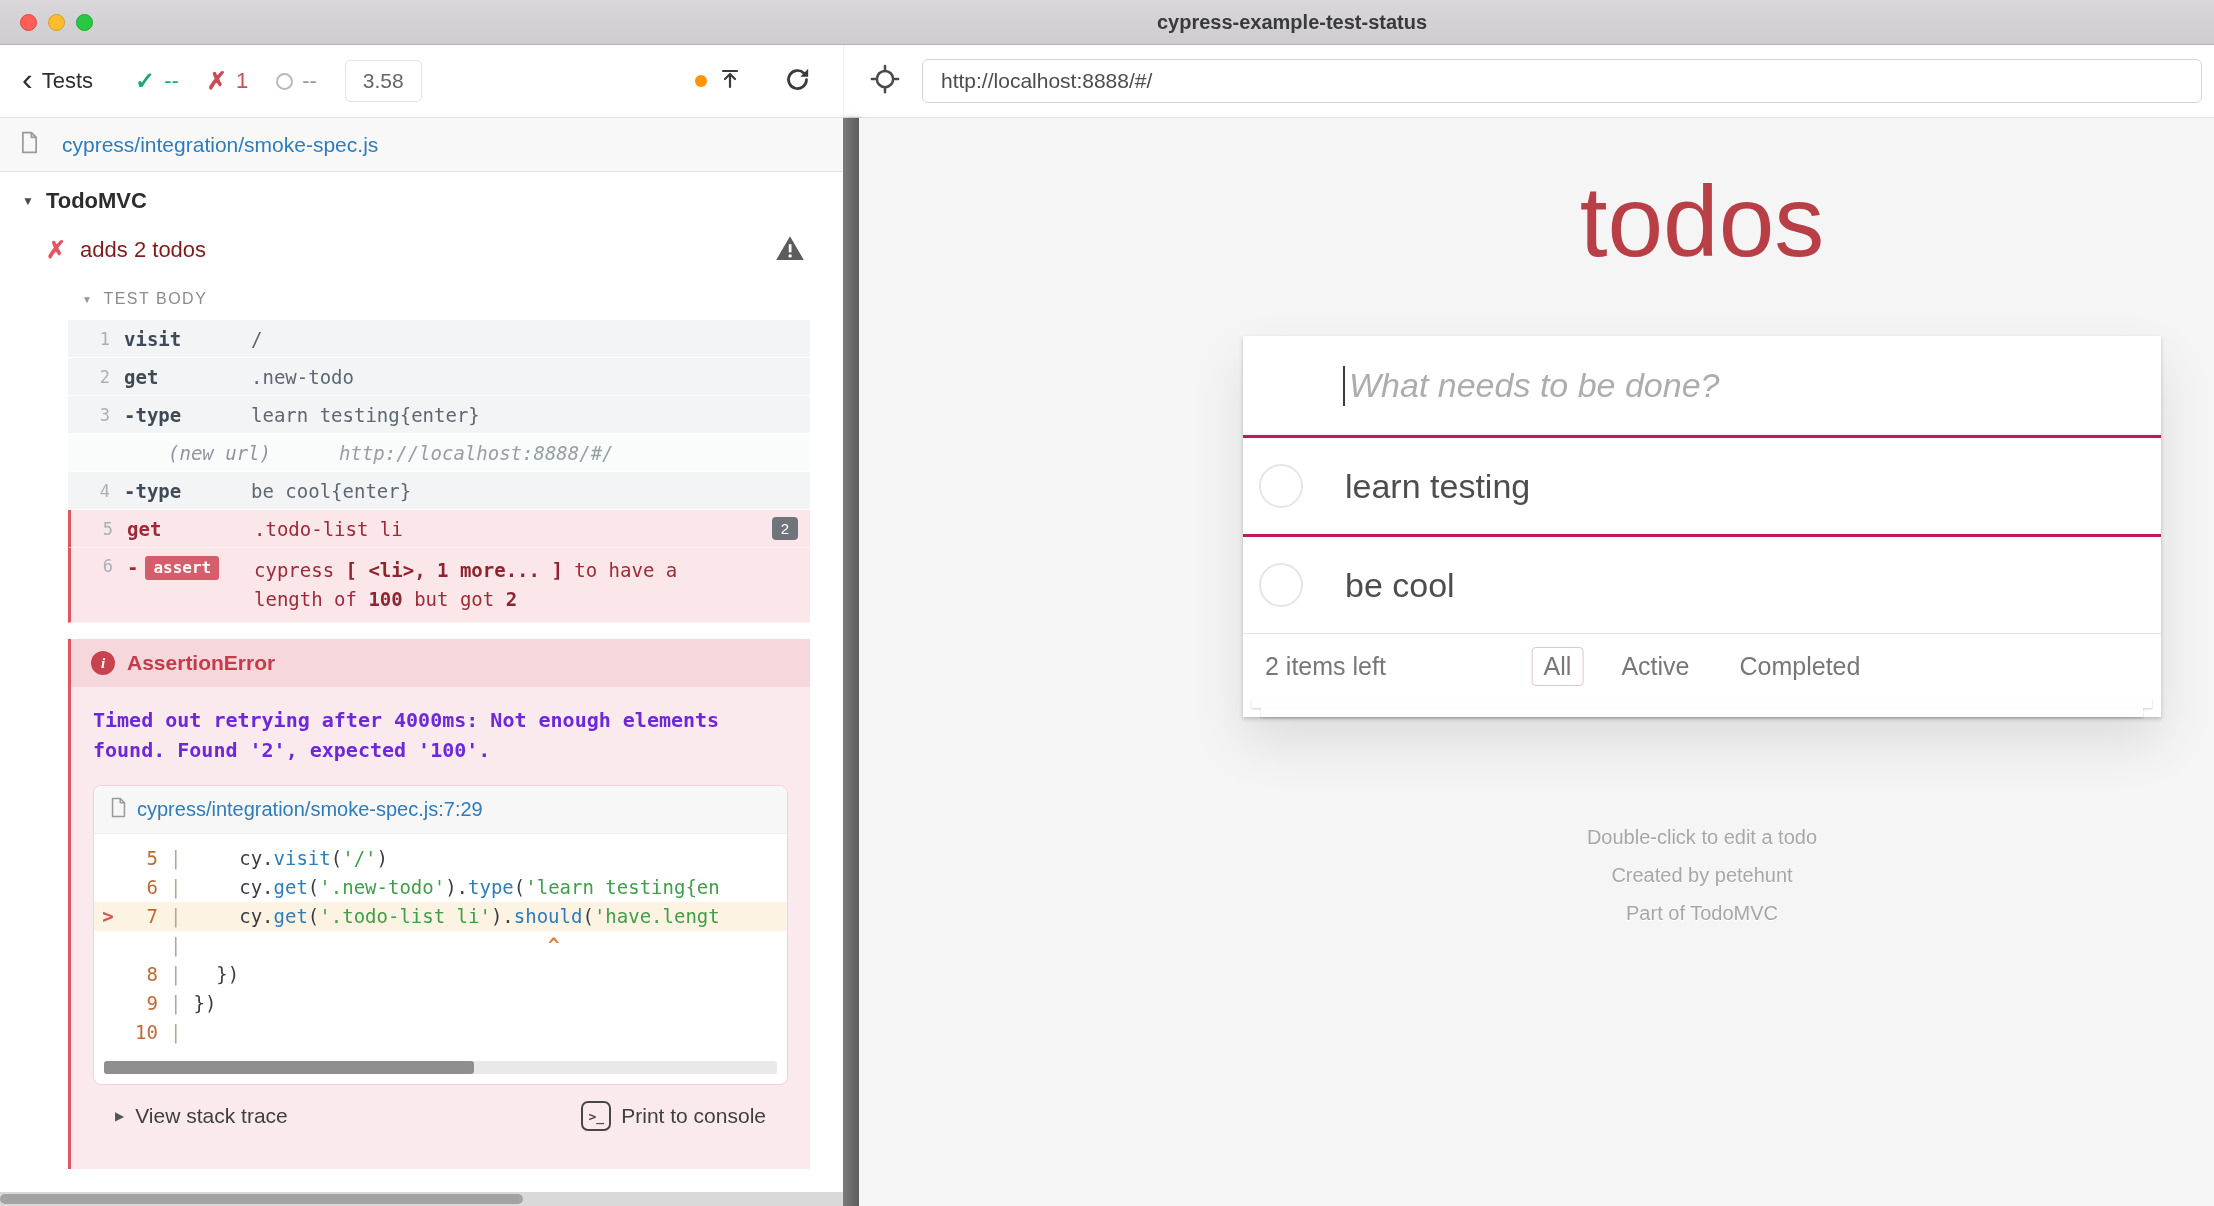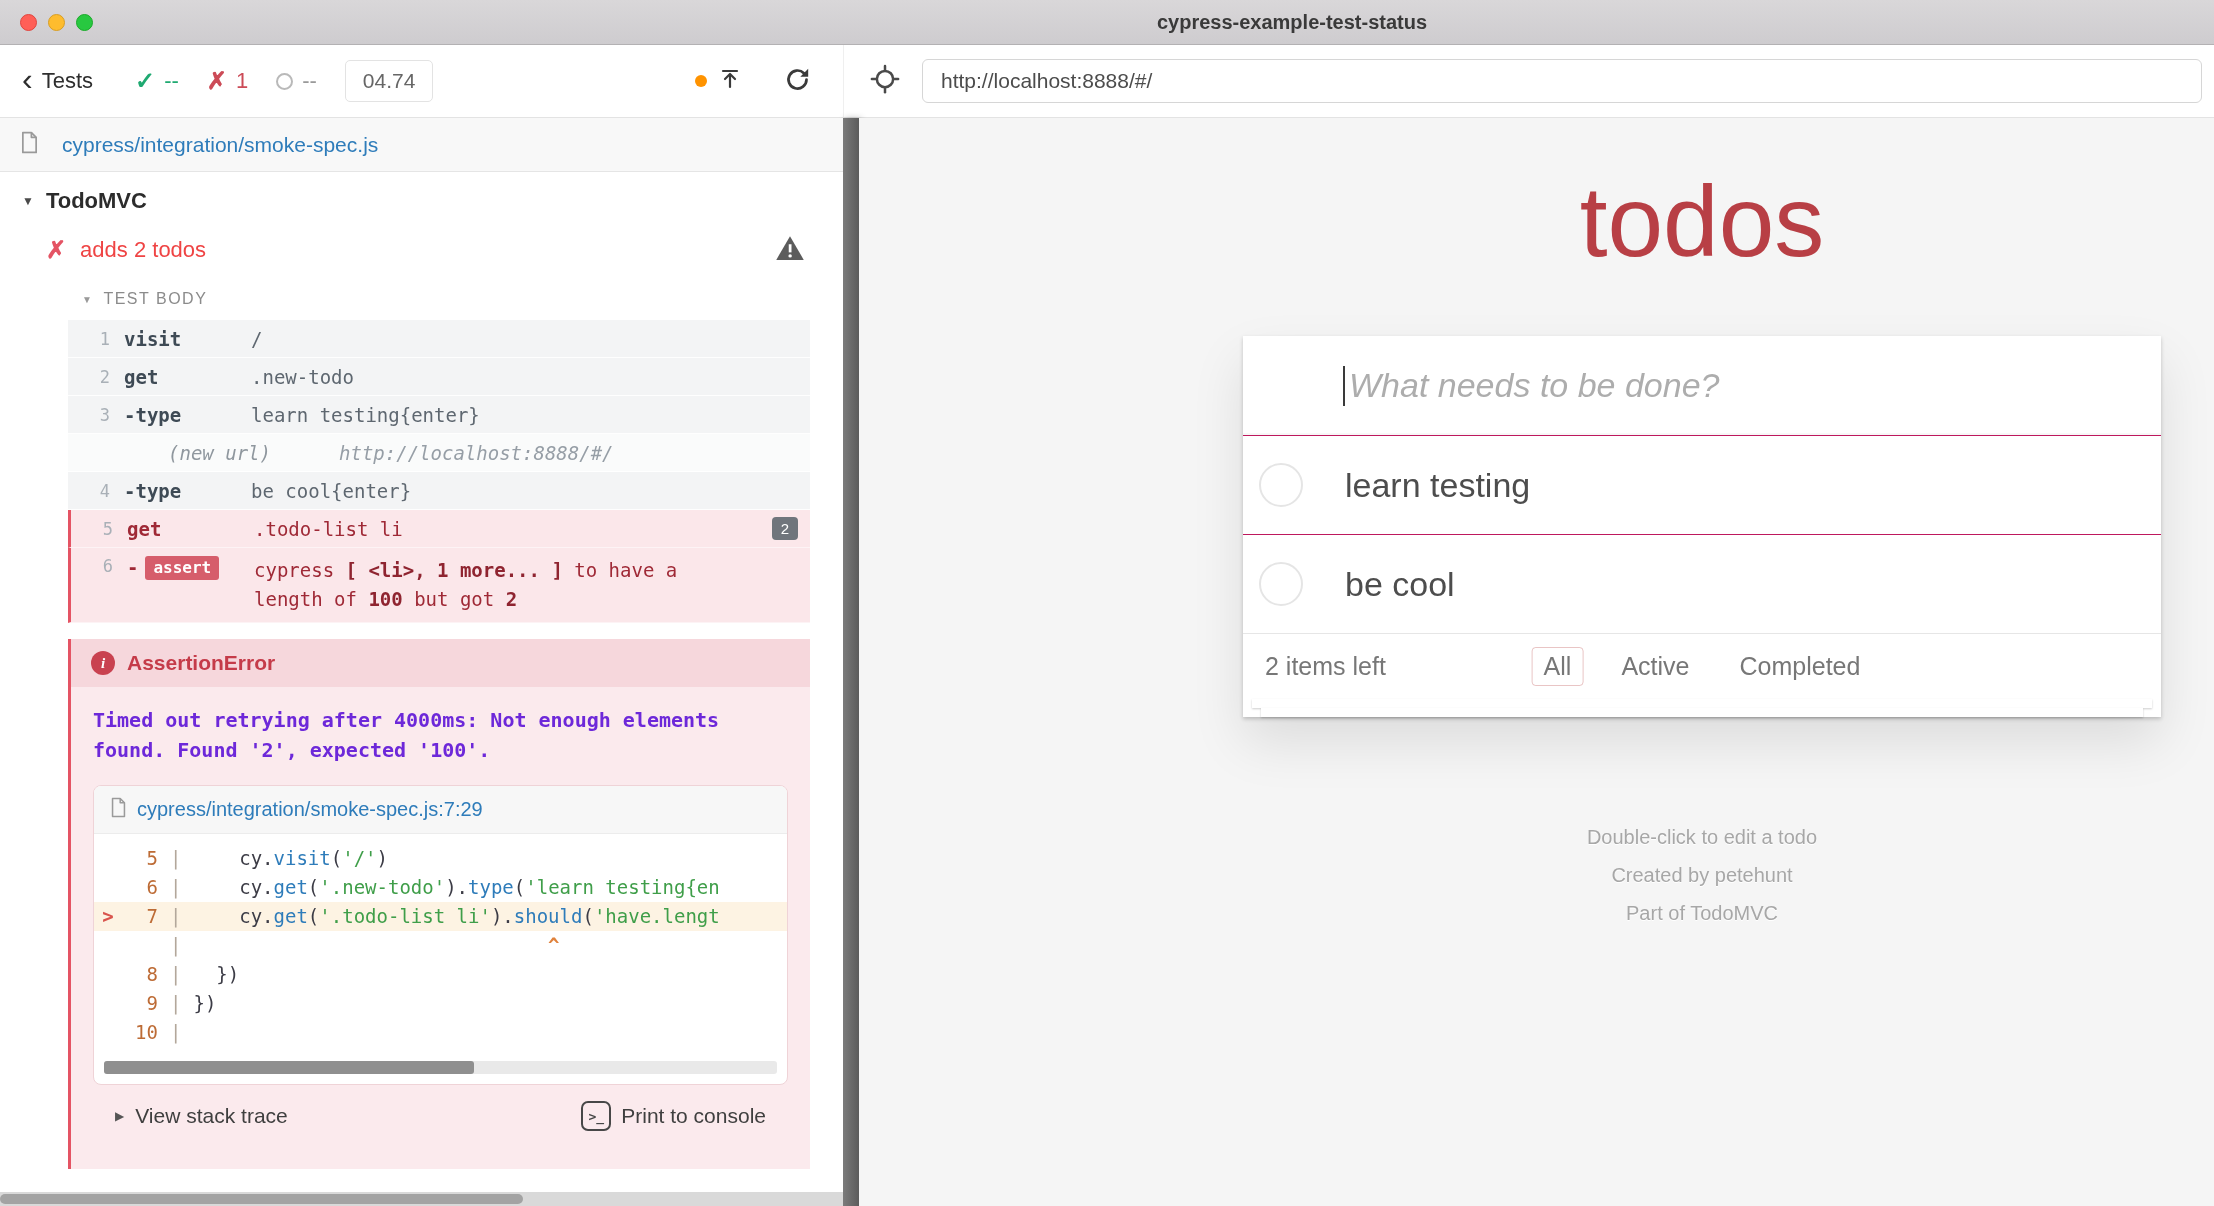--- a/index.html
+++ b/index.html
@@ -44,21 +44,21 @@
   .aut { flex: 1; position: relative; background: #f5f5f5; overflow: hidden; }
 
   
   .spec-header { height: 54px; background: #f8f8f8; border-bottom: 1px solid #e5e5e5; display: flex; align-items: center; padding: 0 20px; gap: 23px; }
   .spec-link { color: #2e7cba; font-size: 21px; cursor: pointer; }
   .suite-row { margin: 16px 0 0 22px; display: flex; align-items: center; gap: 12px; cursor: pointer; }
   .caret-down { font-size: 12px; color: #4a4a4a; }
   .suite-title { font-size: 22px; font-weight: 700; color: #2c2c2c; }
   .test-row { margin: 20px 38px 0 46px; display: flex; align-items: center; gap: 14px; cursor: pointer; }
   .fail-x { color: #e45464; font-size: 24px; font-weight: 700; }
-  .test-title { font-size: 22px; color: #ef4444; }
+  .test-title { font-size: 22px; color: #7f1d1d; }
   .warn-icon { margin-left: auto; }
   .testbody-header { margin: 24px 0 12px 82px; display: flex; align-items: center; gap: 10px; color: #8b8b8b;
                      font-size: 16px; letter-spacing: 1.5px; cursor: pointer; }
   .testbody-header .caret-down { font-size: 10px; color: #999; }
 
   .commands { margin: 0 33px 0 68px; width: 742px; font-family: "DejaVu Sans Mono", monospace; font-size: 19px; }
   .cmd { display: flex; align-items: center; min-height: 38px; background: #f3f4f5; border-bottom: 1px solid rgba(255,255,255,0.85);
          padding-right: 12px; cursor: pointer; }
   .cmd-num { width: 56px; flex: none; text-align: right; padding-right: 14px; color: #a9b0b7; font-size: 17px; }
   .cmd-method { width: 127px; flex: none; color: #3e4a55; font-weight: 700; }
@@ -112,21 +112,21 @@
 
   
   .todos-title { position: absolute; top: 48px; left: 384px; width: 918px; text-align: center;
                  font-size: 100px; font-weight: 200; color: #b83f45; line-height: 1.1; }
   .todoapp { position: absolute; top: 218px; left: 384px; width: 918px; background: #fff;
              box-shadow: 0 2px 4px rgba(0,0,0,0.2), 0 25px 50px rgba(0,0,0,0.1); }
   .new-todo-row { height: 99px; display: flex; align-items: center; padding-left: 100px;
                   box-shadow: inset 0 -2px 1px rgba(0,0,0,0.03); cursor: text; }
   .input-caret { width: 2px; height: 40px; background: #3a3a3a; margin-right: 4px; }
   .placeholder { font-size: 34px; font-style: italic; color: #adadad; font-weight: 300; }
-  .todo-item { height: 99px; border-top: 1px solid #be185d; display: flex; align-items: center; text-align: center; }
+  .todo-item { height: 99px; border-top: 3px solid #be185d; display: flex; align-items: center; text-align: center; }
   .toggle { width: 44px; height: 44px; border: 2px solid #e5e5e5; border-radius: 50%; margin-left: 16px; flex: none; cursor: pointer; }
   .todo-label { margin-left: 42px; font-size: 34px; color: #4d4d4d; }
   .todo-footer { border-top: 1px solid #e6e6e6; height: 66px; display: flex; align-items: center;
                  padding: 0 22px; position: relative; color: #777; font-size: 25px; }
   .filters { position: absolute; left: 50%; transform: translateX(-50%); display: flex; gap: 26px; align-items: flex-end; }
   .filter { padding: 4px 11px; border: 1px solid transparent; border-radius: 4px; color: #777; cursor: pointer; }
   .filter.selected { border-color: rgba(175,47,47,0.28); }
   .sheet { background: #fff; height: 9px; box-shadow: 0 1px 2px rgba(0,0,0,0.2); }
   .sheet1 { margin: 0 9px; }
   .sheet2 { margin: 0 18px; }
@@ -157,21 +157,21 @@
       <span>--</span>
     </div>
     <div class="stat stat-fail">
       <span class="glyph">✗</span>
       <span>1</span>
     </div>
     <div class="stat stat-pending">
       <span class="pending-circle"></span>
       <span>--</span>
     </div>
-    <div class="duration">04.74</div>
+    <div class="duration">3.58</div>
     <div class="scroll-toggle">
       <span class="orange-dot"></span>
       <span>
         <svg width="24" height="24" viewBox="0 0 24 24" fill="none" stroke="#3a3a3a" stroke-width="2.2" stroke-linecap="round" stroke-linejoin="round">
           <path d="M5 4 h14"></path>
             <path d="M12 20 V8"></path>
             <path d="M7 12 l5 -5 5 5"></path>
         </svg>
       </span>
     </div>

